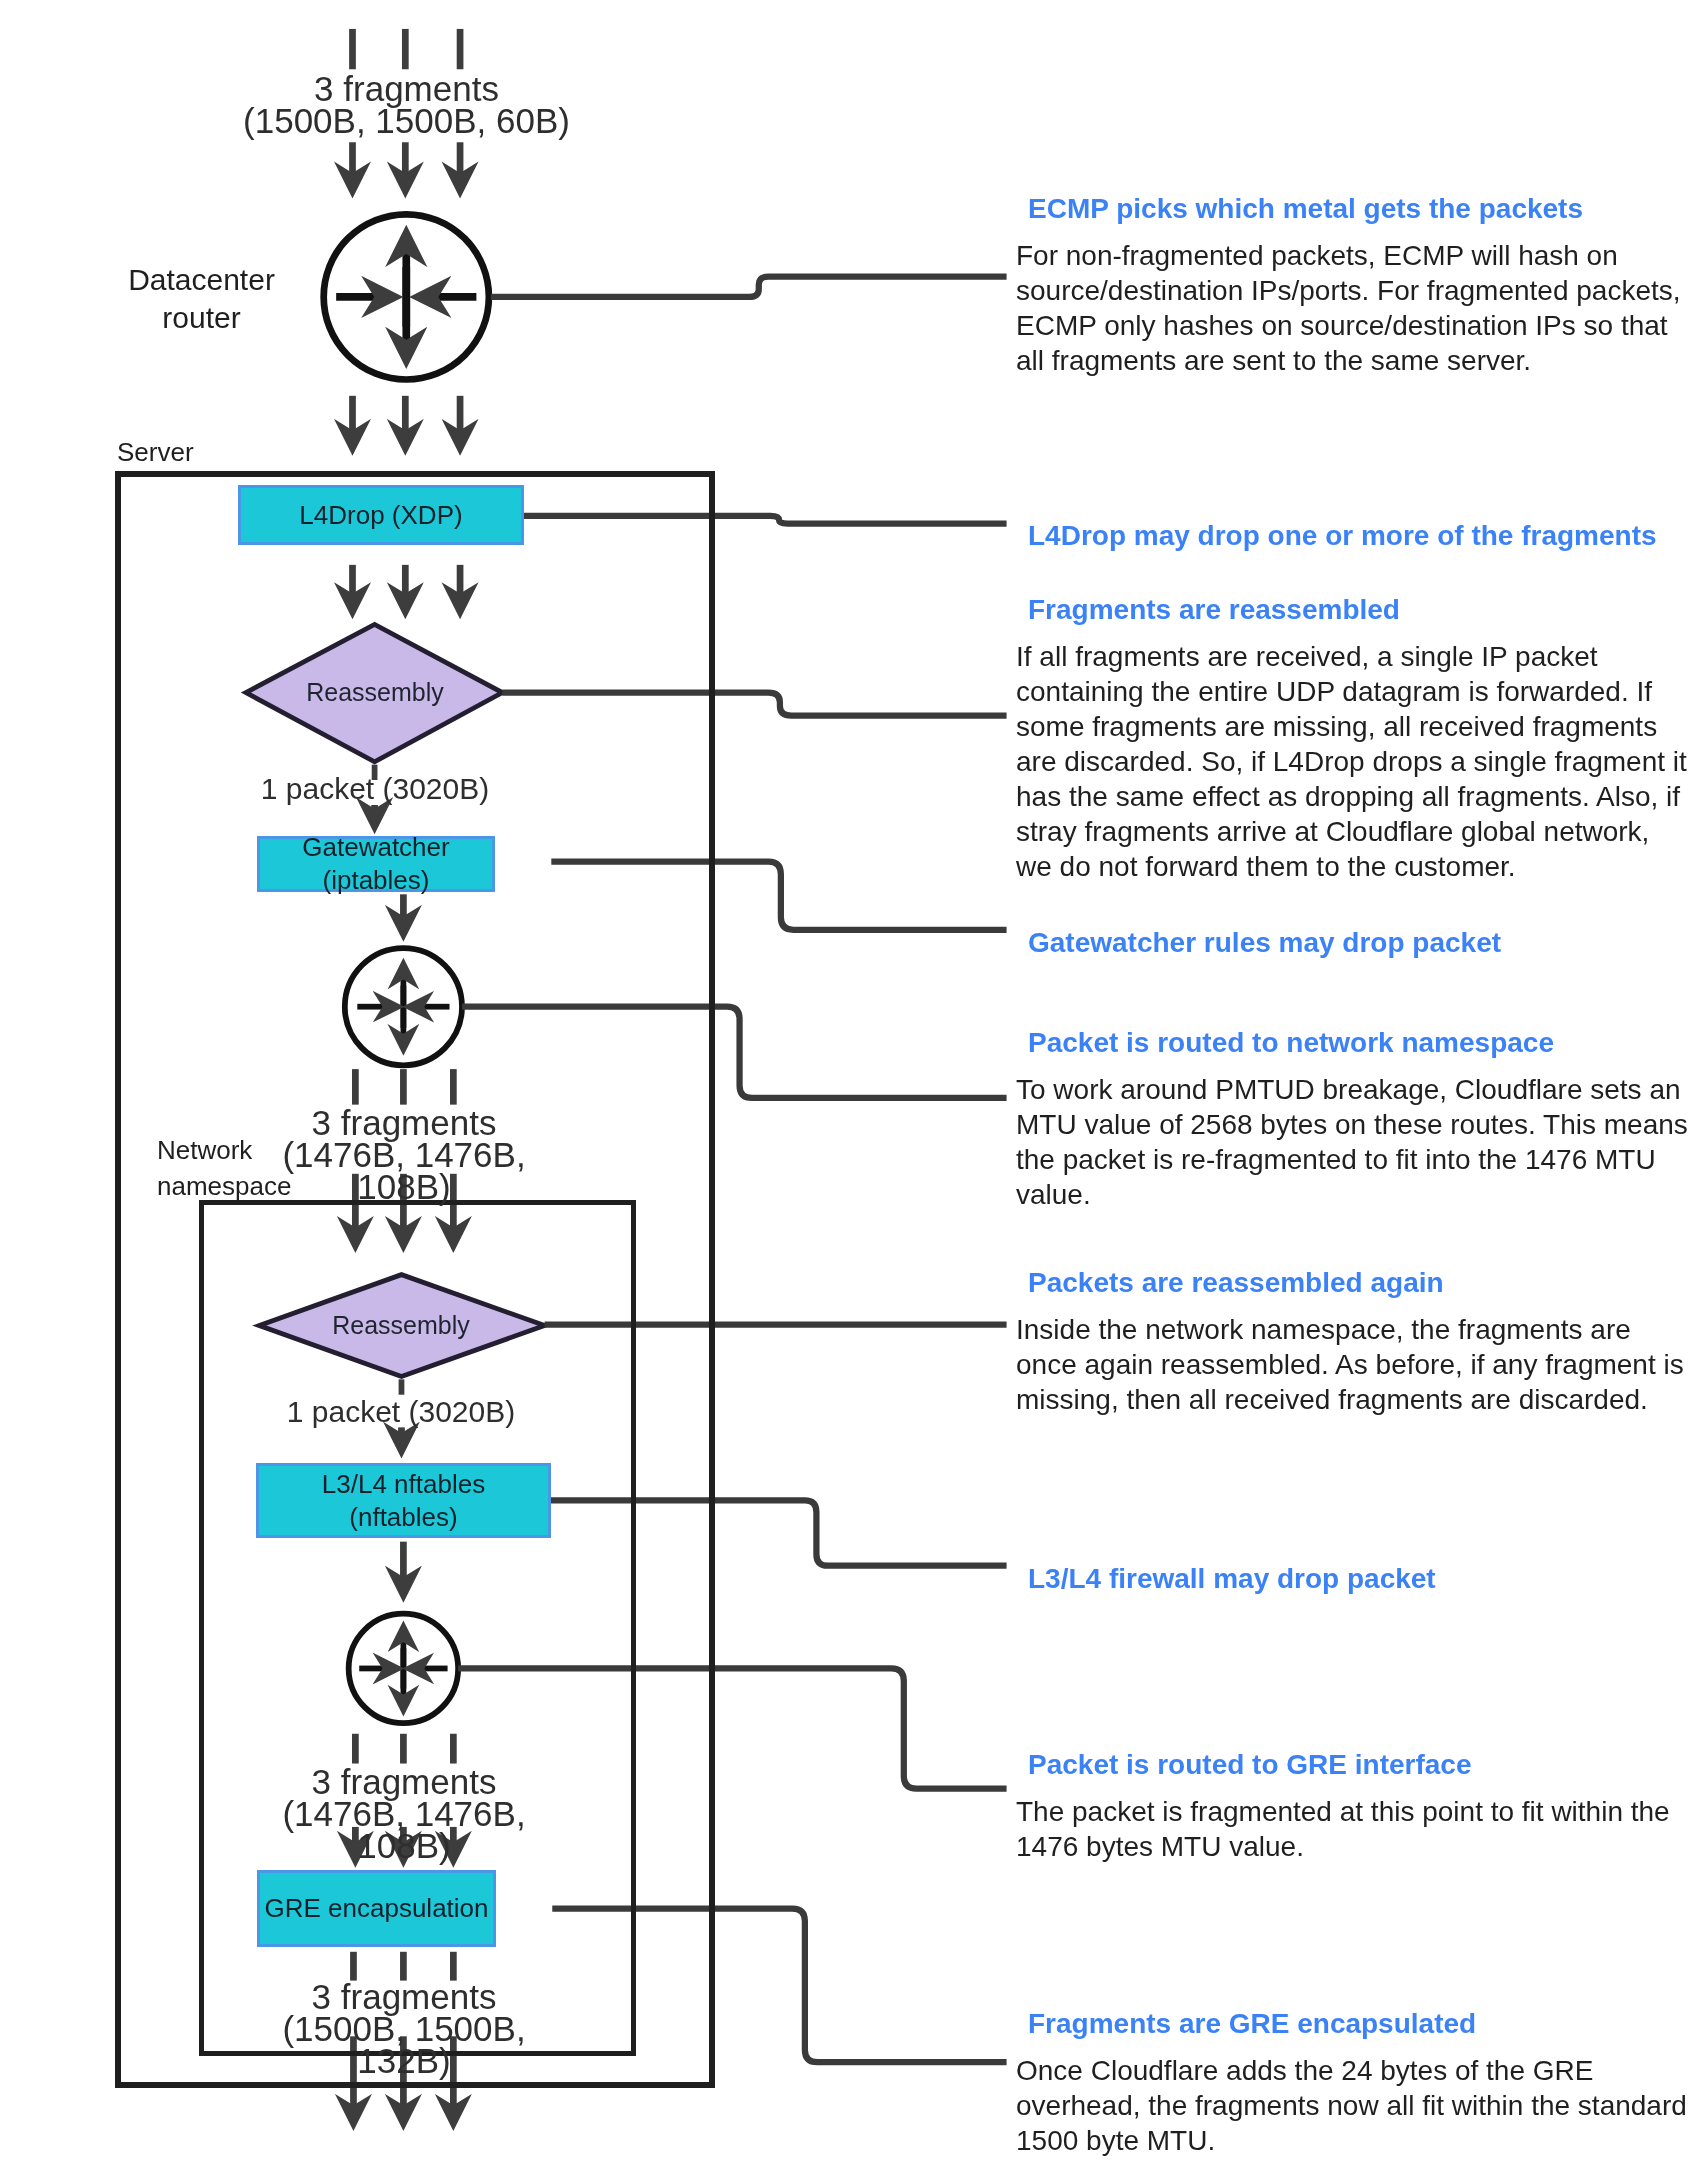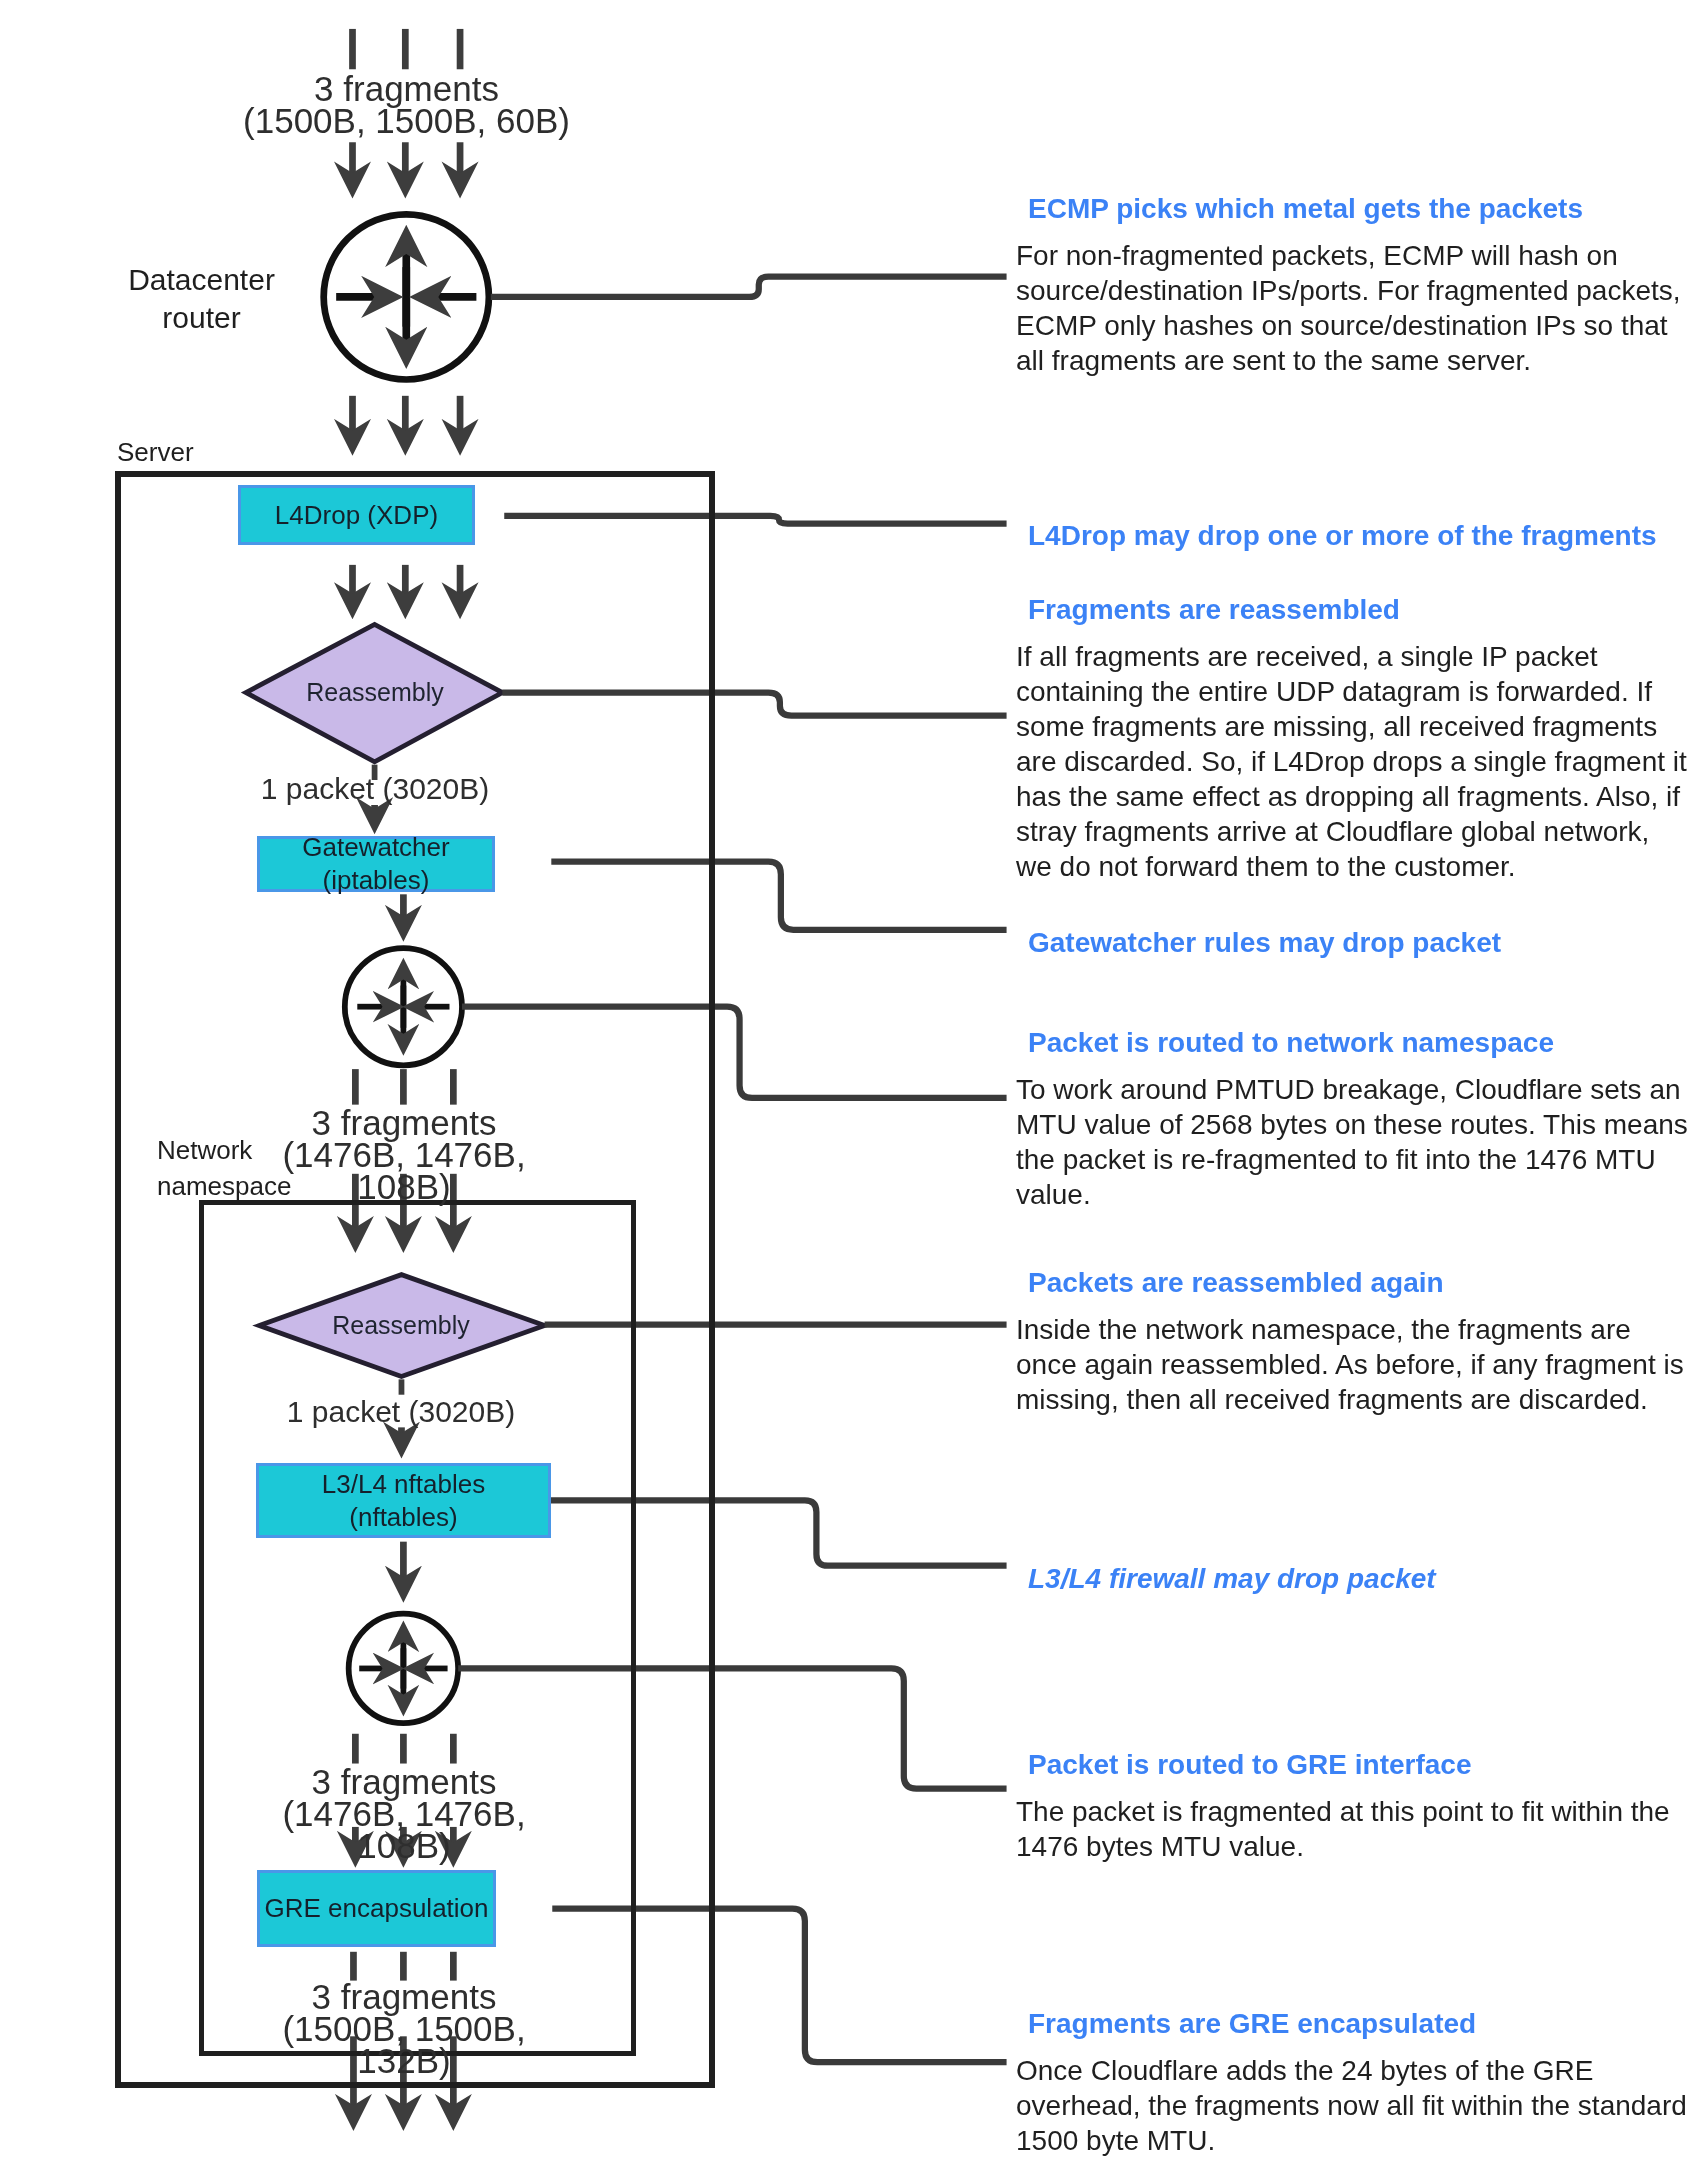--- a/index.html
+++ b/index.html
@@ -153,21 +153,21 @@
 
   <div class="dc-label" style="left:113px;top:261px;width:177px;">Datacenter router</div>
   <div class="frame-label" style="left:117px;top:434px;">Server</div>
   <div class="frame-label" style="left:157px;top:1132px;width:202px;">Network namespace</div>
 
   <div class="center-text frag" style="left:231px;top:73px;width:351px;">
     <div>3 fragments</div>
       <div>(1500B, 1500B, 60B)</div>
   </div>
 
-  <div class="node-box" style="left:238px;top:485px;width:237px;height:60px;">L4Drop (XDP)</div>
+  <div class="node-box" style="left:238px;top:485px;width:286px;height:60px;">L4Drop (XDP)</div>
 
   <div class="diamond-label" style="left:255px;top:678px;width:240px;">Reassembly</div>
 
   <div class="center-text packet" style="left:207px;top:772px;width:336px;">1 packet (3020B)</div>
 
   <div class="node-box" style="left:257px;top:836px;width:238px;height:56px;">Gatewatcher (iptables)</div>
 
   <div class="center-text frag" style="left:231px;top:1107px;width:346px;">
     <div>3 fragments</div>
       <div>(1476B, 1476B, 108B)</div>
@@ -217,21 +217,21 @@
   <div class="side-note" style="top:1013px;">
     <h3>Packet is routed to network namespace</h3>
     <p>To work around PMTUD breakage, Cloudflare sets an MTU value of 2568 bytes on these routes. This means the packet is re-fragmented to fit into the 1476 MTU value.</p>
   </div>
 
   <div class="side-note" style="top:1253px;">
     <h3>Packets are reassembled again</h3>
     <p>Inside the network namespace, the fragments are once again reassembled. As before, if any fragment is missing, then all received fragments are discarded.</p>
   </div>
 
-  <div class="side-note" style="top:1549px;font-style:italic;">
+  <div class="side-note" style="top:1549px;">
     <h3>L3/L4 firewall may drop packet</h3>
   </div>
 
   <div class="side-note" style="top:1735px;">
     <h3>Packet is routed to GRE interface</h3>
     <p>The packet is fragmented at this point to fit within the 1476 bytes MTU value.</p>
   </div>
 
   <div class="side-note" style="top:1994px;">
     <h3>Fragments are GRE encapsulated</h3>

